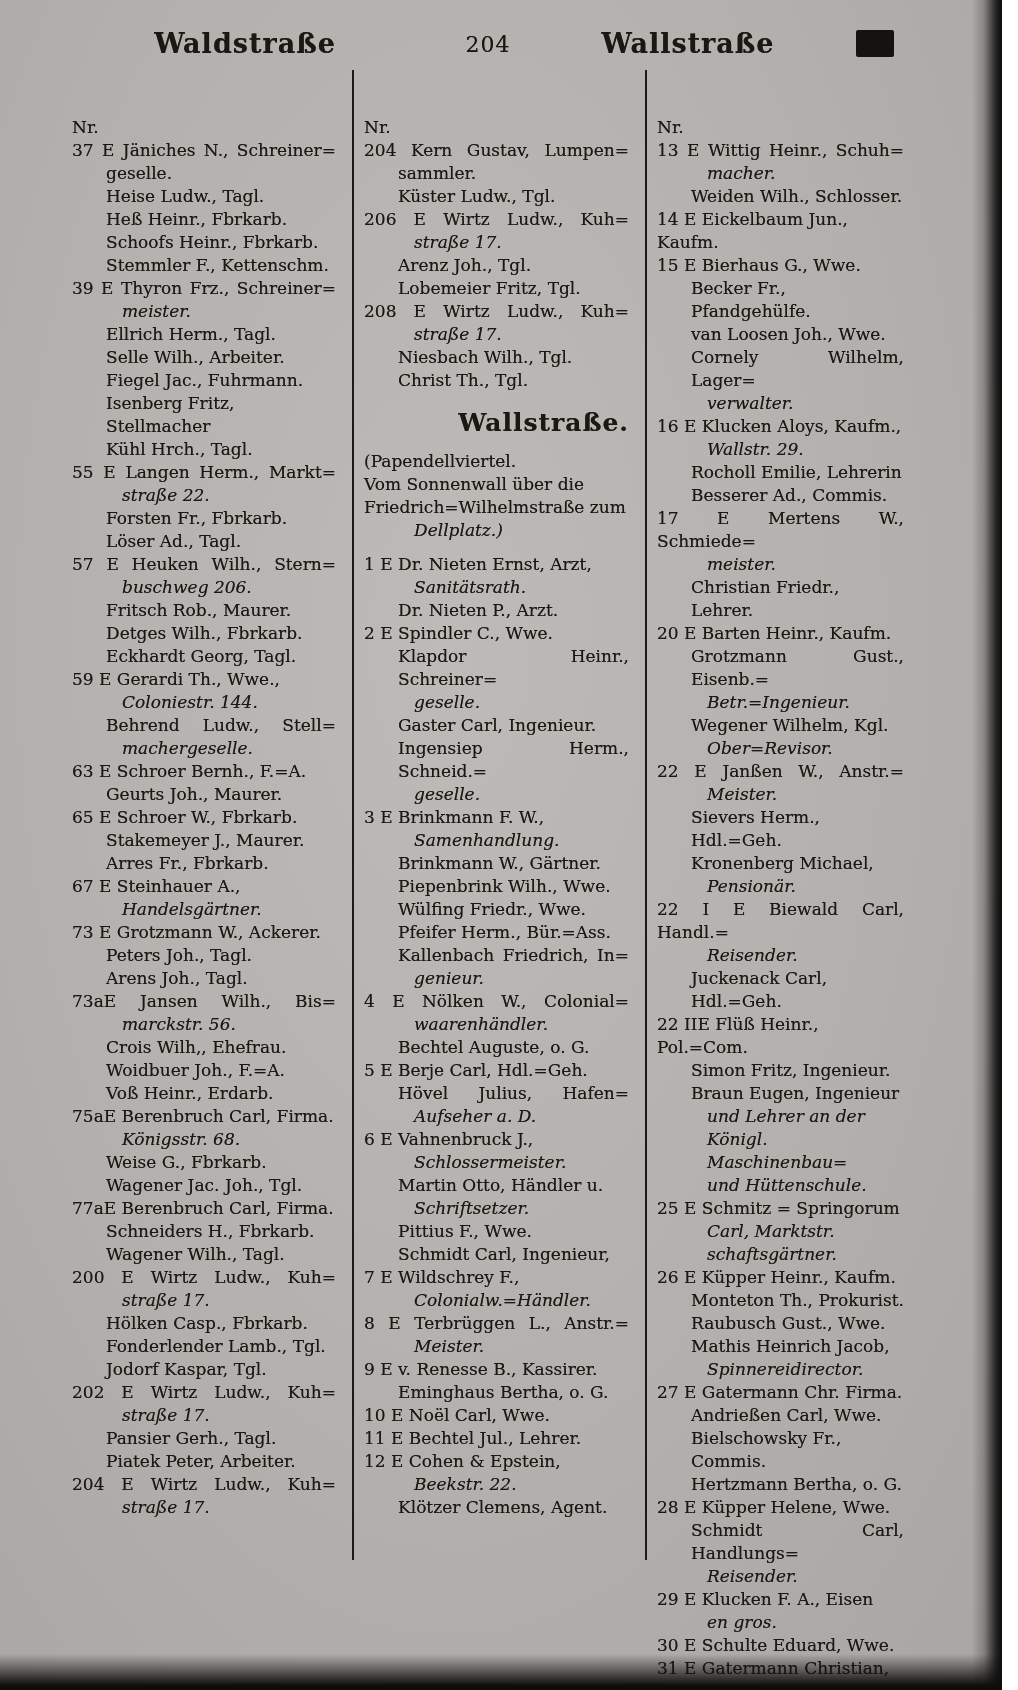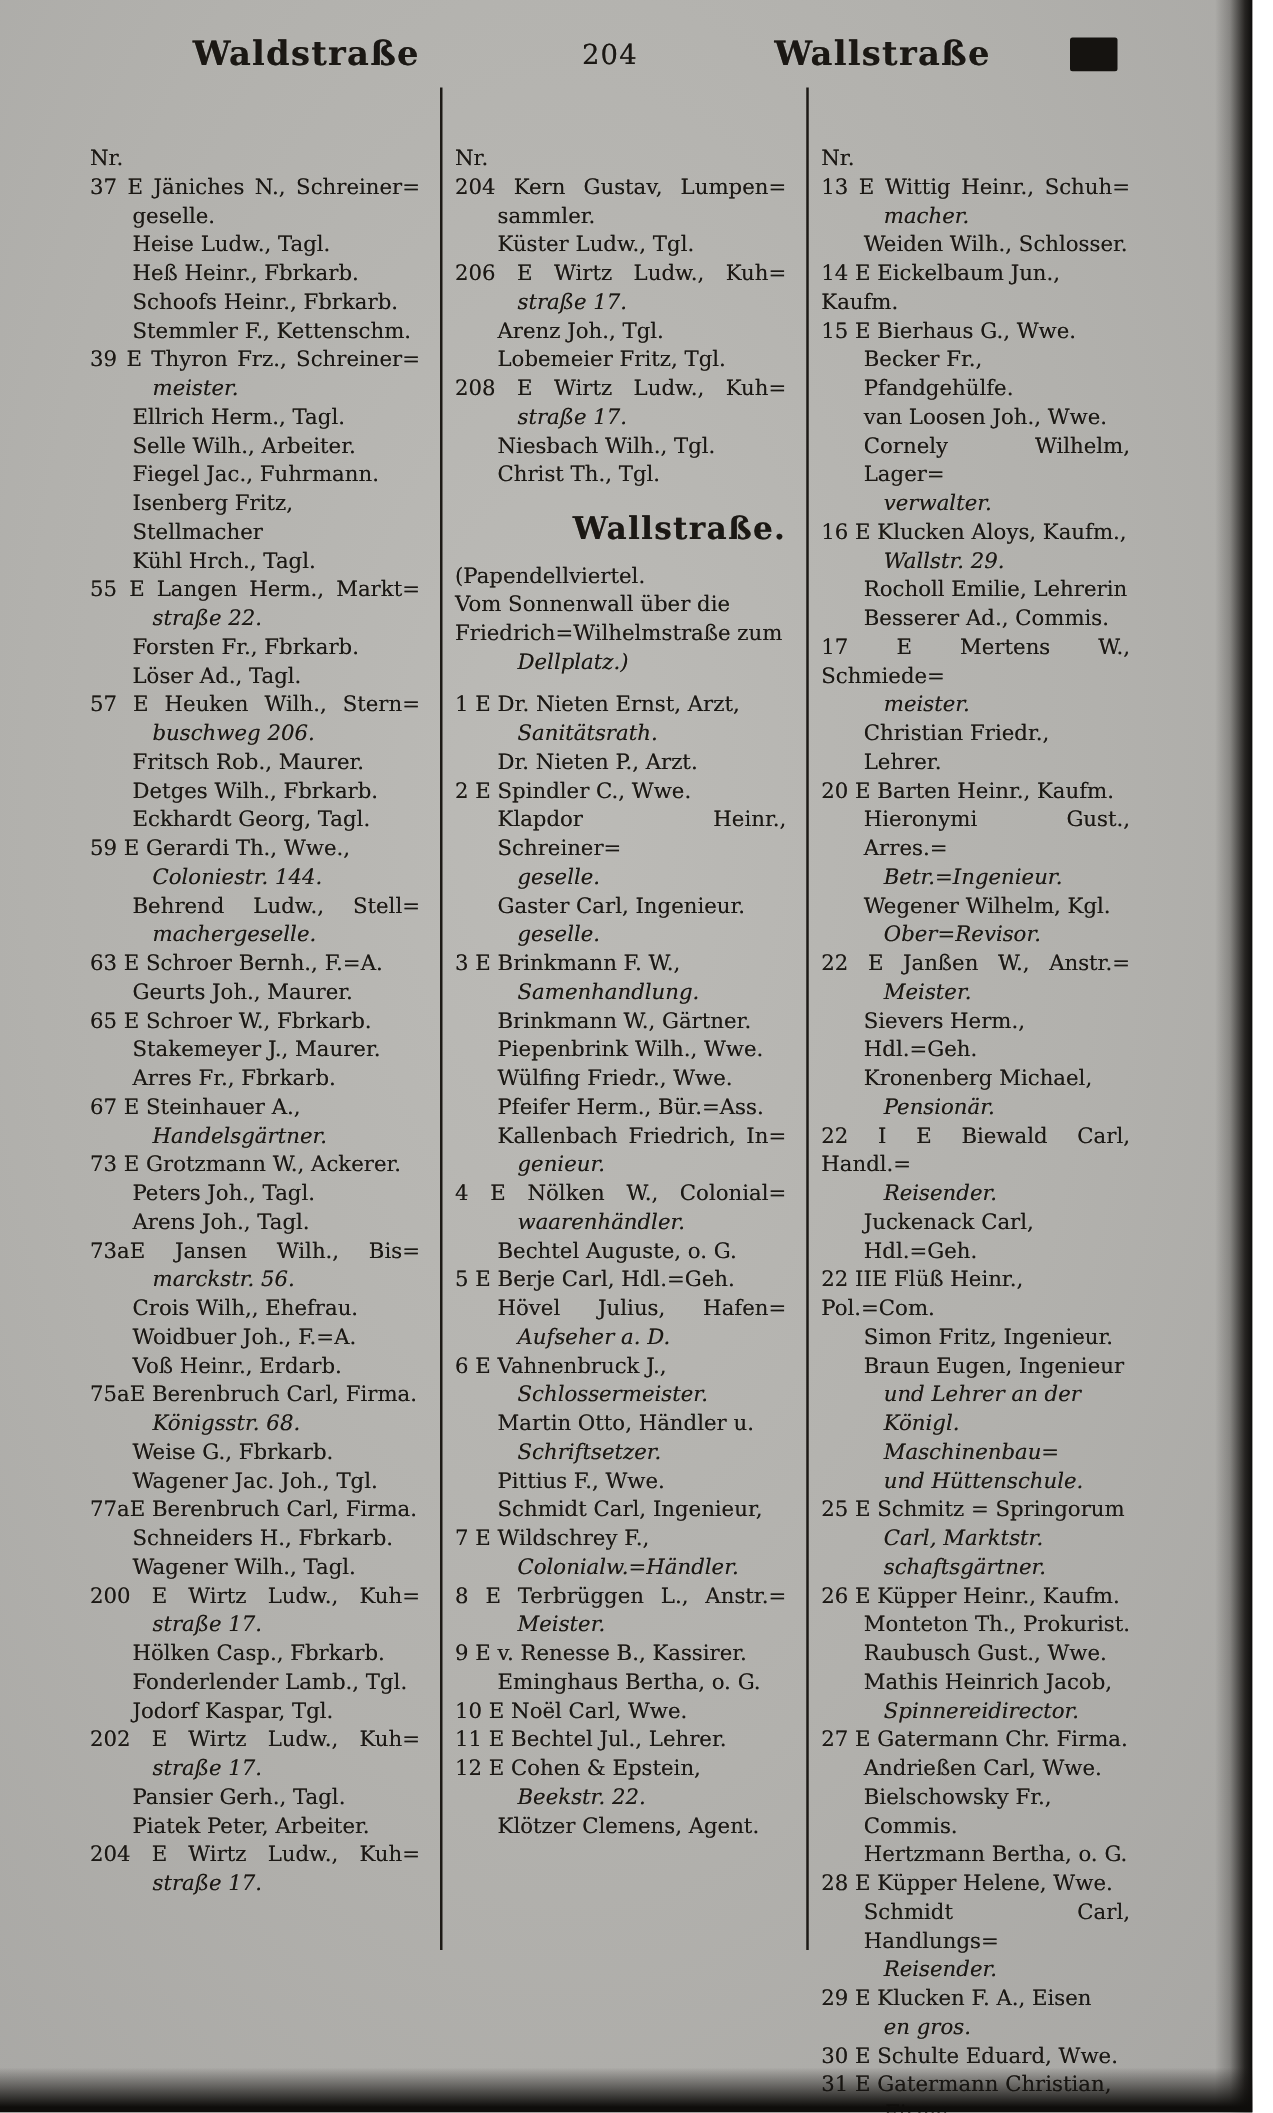--- a/index.html
+++ b/index.html
@@ -16,21 +16,21 @@
   .hdr {
     position: absolute;
     top: 28px;
     transform: translateX(-50%);
     font-weight: bold;
     font-size: 27px;
     letter-spacing: 1px;
     white-space: nowrap;
   }
   .hdr-left  { left: 245px; }
-  .hdr-right { left: 706px; }
+  .hdr-right { left: 688px; }
   .hdr-num {
     position: absolute;
     top: 32px;
     left: 488px;
     transform: translateX(-50%);
     font-size: 22px;
     font-weight: normal;
     letter-spacing: 1px;
   }
   .divider {
@@ -184,20 +184,21 @@
         <div class="line ind0">Friedrich=Wilhelmstraße zum</div>
         <div class="line ind2">Dellplatz.)</div>
         <div class="gap"></div>
         <div class="line ind0">1 E Dr. Nieten Ernst, Arzt,</div>
         <div class="line ind2">Sanitätsrath.</div>
         <div class="line ind1">Dr. Nieten P., Arzt.</div>
         <div class="line ind0">2 E Spindler C., Wwe.</div>
         <div class="line ind1 just">Klapdor Heinr., Schreiner=</div>
         <div class="line ind2">geselle.</div>
         <div class="line ind1">Gaster Carl, Ingenieur.</div>
+        <div class="line ind1 just">Ingensiep Herm., Schneid.=</div>
         <div class="line ind2">geselle.</div>
         <div class="line ind0">3 E Brinkmann F. W.,</div>
         <div class="line ind2">Samenhandlung.</div>
         <div class="line ind1">Brinkmann W., Gärtner.</div>
         <div class="line ind1">Piepenbrink Wilh., Wwe.</div>
         <div class="line ind1">Wülfing Friedr., Wwe.</div>
         <div class="line ind1">Pfeifer Herm., Bür.=Ass.</div>
         <div class="line ind1 just">Kallenbach Friedrich, In=</div>
         <div class="line ind2">genieur.</div>
         <div class="line ind0 just">4 E Nölken W., Colonial=</div>
@@ -236,21 +237,21 @@
         <div class="line ind1 just">Cornely Wilhelm, Lager=</div>
         <div class="line ind2">verwalter.</div>
         <div class="line ind0">16 E Klucken Aloys, Kaufm.,</div>
         <div class="line ind2">Wallstr. 29.</div>
         <div class="line ind1">Rocholl Emilie, Lehrerin</div>
         <div class="line ind1">Besserer Ad., Commis.</div>
         <div class="line ind0 just">17 E Mertens W., Schmiede=</div>
         <div class="line ind2">meister.</div>
         <div class="line ind1">Christian Friedr., Lehrer.</div>
         <div class="line ind0">20 E Barten Heinr., Kaufm.</div>
-        <div class="line ind1 just">Hieronymi Gust., Arres.=</div>
+        <div class="line ind1 just">Grotzmann Gust., Eisenb.=</div>
         <div class="line ind2">Betr.=Ingenieur.</div>
         <div class="line ind1">Wegener Wilhelm, Kgl.</div>
         <div class="line ind2">Ober=Revisor.</div>
         <div class="line ind0 just">22 E Janßen W., Anstr.=</div>
         <div class="line ind2">Meister.</div>
         <div class="line ind1">Sievers Herm., Hdl.=Geh.</div>
         <div class="line ind1">Kronenberg Michael,</div>
         <div class="line ind2">Pensionär.</div>
         <div class="line ind0 just">22 I E Biewald Carl, Handl.=</div>
         <div class="line ind2">Reisender.</div>

